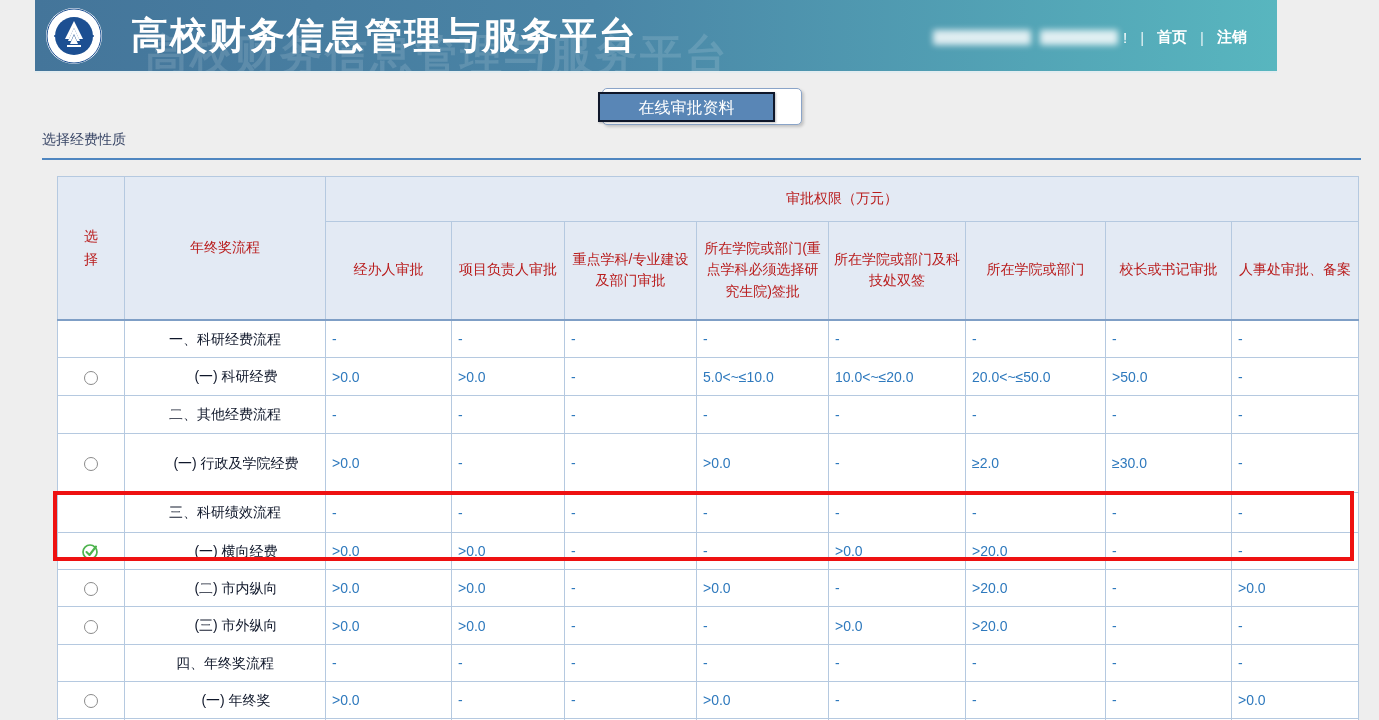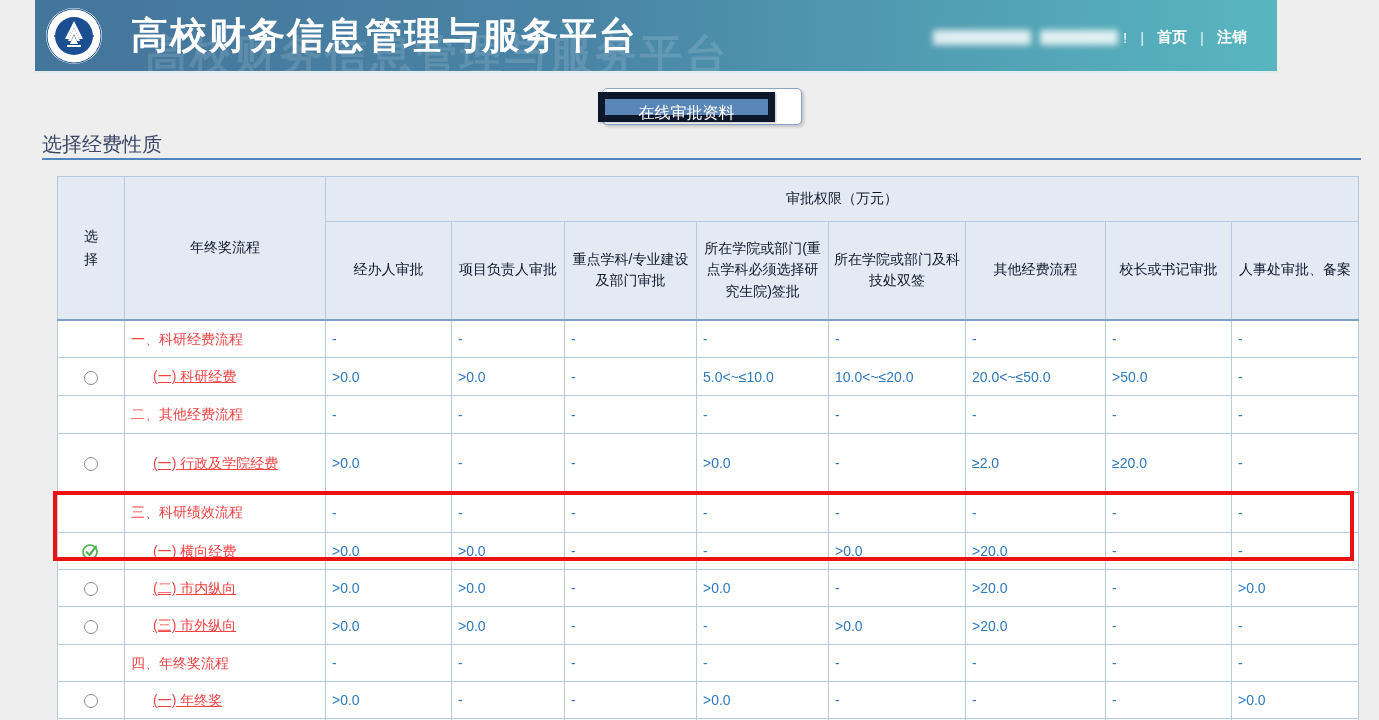--- a/index.html
+++ b/index.html
@@ -39,49 +39,49 @@
   .nav-link { color:#ffffff; text-decoration:none; cursor:pointer;font-weight:bold; }
 
   
   .tab-box {
     position:absolute; left:602px; top:88px; width:200px; height:37px;
     background:#ffffff; border:1px solid #8aa4c8; border-radius:5px;
     box-shadow:2px 2px 3px rgba(0,0,0,0.18); z-index:1;
   }
   .tab-btn {
     position:absolute; left:598px; top:92px; width:177px; height:30px;
-    background:#5986b6; border:7px solid #0f172a; z-index:2;
+    background:#5986b6; border:2px solid #0f172a; z-index:2;
     color:#ffffff; font-size:16px; text-align:center; line-height:28px;
     box-shadow:1px 1px 2px rgba(0,0,0,0.25); cursor:pointer;
   }
 
   
-  .section-title { position:absolute; left:42px; top:131px; font-size:20px; color:#3a4767; }
+  .section-title { position:absolute; left:42px; top:131px; font-size:14px; color:#3a4767; }
   .section-rule  { position:absolute; left:42px; top:158px; width:1319px; height:2px; background:#4f86c0; }
 
   
   .grid {
     position:absolute; left:57px; top:176px; width:1301px;
     border-collapse:collapse; table-layout:fixed; font-size:14px;
   }
   .grid th, .grid td { border:1px solid #b5c9e0; vertical-align:middle; }
   .grid th {
-    background:#e3eaf4; color:#0f172a; font-weight:normal;
+    background:#e3eaf4; color:#b91c1c; font-weight:normal;
     text-align:center; padding:2px 5px; line-height:1.55;
   }
   .grid thead tr.h1 th { height:45px; }
   .grid thead tr.h2 th { height:98px; }
   .grid thead tr.h2 th { border-bottom:2px solid #7f9fc6; }
   .grid thead th[rowspan] { border-bottom:2px solid #7f9fc6; }
   .grid td { background:#ffffff; padding:2px 6px; }
   .narrow { display:inline-block; width:16px; line-height:1.6; }
 
   .c-sel  { text-align:center; }
-  .c-name { color:#ef4444; padding-left:10px; line-height:1.45; }
-  tr.item .c-name { text-indent:22px;text-decoration:underline; }
+  .c-name { color:#0f172a; padding-left:10px; line-height:1.45;text-align:center; }
+  tr.item .c-name { text-indent:22px; }
   .c-val  { color:#2e79bd; padding-left:20px; }
 
   .radio {
     display:inline-block; width:14px; height:14px;
     border:1px solid #8b8b8b; border-radius:50%; background:#fff;
     vertical-align:middle; cursor:pointer;
   }
   .checkmark { vertical-align:middle; }
 
   
@@ -145,21 +145,21 @@
       <th rowspan="2"><span class="narrow">选择</span></th>
       <th rowspan="2">年终奖流程</th>
       <th colspan="8">审批权限（万元）</th>
     </tr>
     <tr class="h2">
       <th>经办人审批</th>
       <th>项目负责人审批</th>
       <th>重点学科/专业建设及部门审批</th>
       <th>所在学院或部门(重点学科必须选择研究生院)签批</th>
       <th>所在学院或部门及科技处双签</th>
-      <th>其他经费流程</th>
+      <th>所在学院或部门</th>
       <th>校长或书记审批</th>
       <th>人事处审批、备案</th>
     </tr>
   </thead>
   <tbody id="tbody">
       <tr class="cat" style="height: 38px;">
     <td class="c-sel"></td>
     <td class="c-name">一、科研经费流程</td>
     <td class="c-val">-</td>
     <td class="c-val">-</td>
@@ -196,21 +196,21 @@
   </tr>
       <tr class="item" style="height: 59px;">
     <td class="c-sel"><span class="radio"></span></td>
     <td class="c-name">(一) 行政及学院经费</td>
     <td class="c-val">&gt;0.0</td>
     <td class="c-val">-</td>
     <td class="c-val">-</td>
     <td class="c-val">&gt;0.0</td>
     <td class="c-val">-</td>
     <td class="c-val">≥2.0</td>
-    <td class="c-val">≥20.0</td>
+    <td class="c-val">≥30.0</td>
     <td class="c-val">-</td>
   </tr>
       <tr class="cat" style="height: 40px;">
     <td class="c-sel"></td>
     <td class="c-name">三、科研绩效流程</td>
     <td class="c-val">-</td>
     <td class="c-val">-</td>
     <td class="c-val">-</td>
     <td class="c-val">-</td>
     <td class="c-val">-</td>

